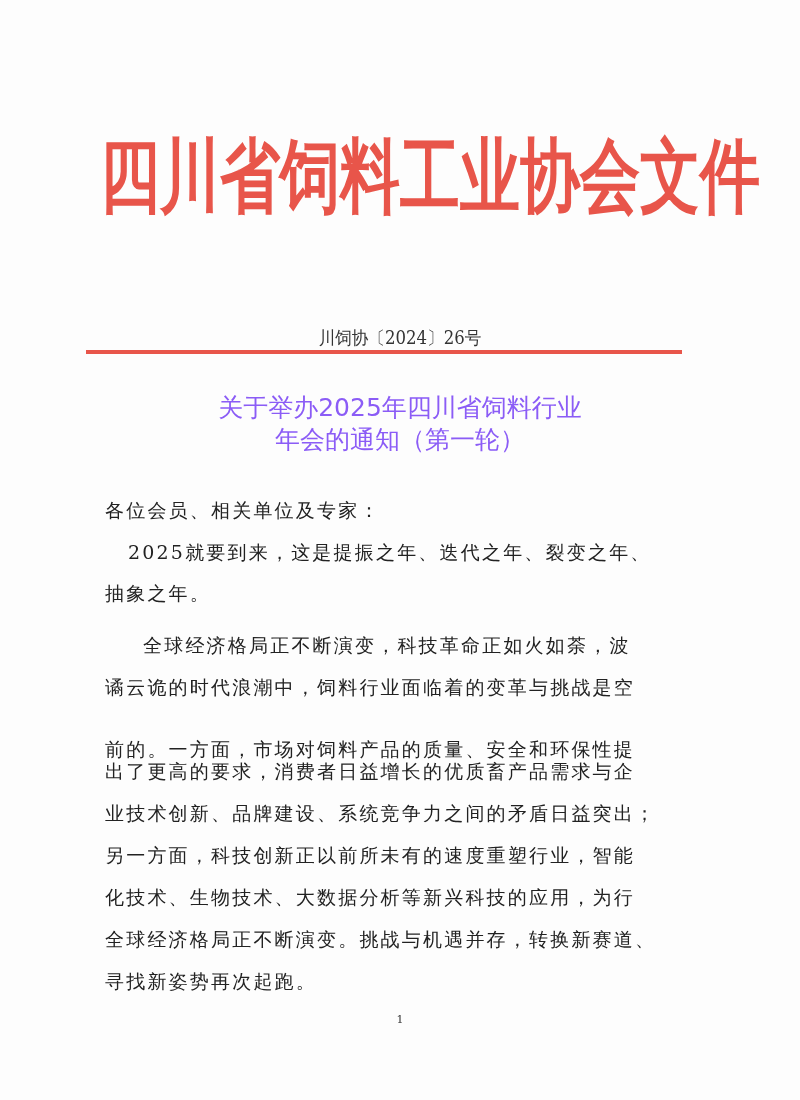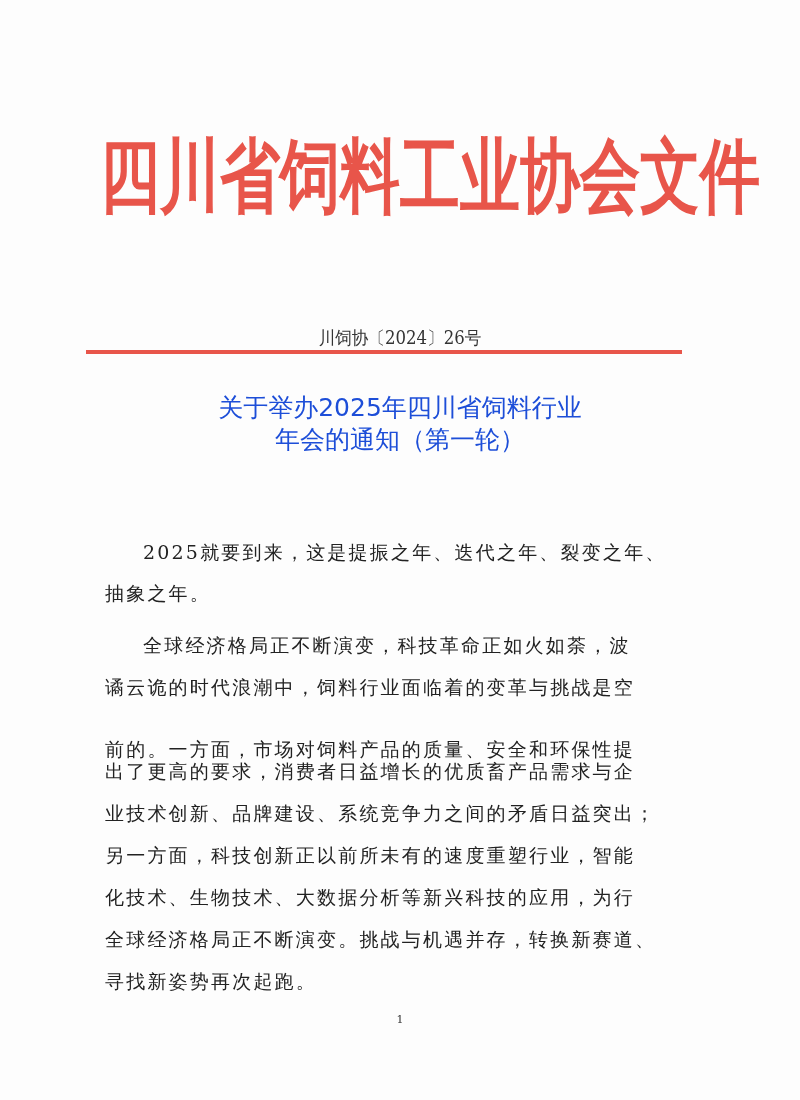--- a/index.html
+++ b/index.html
@@ -14,21 +14,21 @@
     .docnum {
       position: absolute; left: 0; width: 800px; top: 326px; text-align: center;
       font-family: "DejaVu Serif", serif; font-size: 18px; color: #333;
       transform: scaleX(0.92);
     }
     .redline {
       position: absolute; left: 86px; top: 350px; width: 596px; height: 4px; background: #e8554a;
     }
     .title {
       position: absolute; left: 0; width: 800px; text-align: center;
-      font-family: "DejaVu Sans", sans-serif; font-size: 25px; color: #1d4ed8; line-height: 36px;
+      font-family: "DejaVu Sans", sans-serif; font-size: 25px; color: #8b5cf6; line-height: 36px;
     }
     .title1 { top: 390px; }
     .title2 { top: 424px; font-family: Liberation Mono, monospace; }
     .line { position: absolute; left: 105px; font-family: "DejaVu Serif", serif; font-size: 19px; color: #222; letter-spacing: 2.2px; white-space: nowrap; }
     .pagenum {
       position: absolute; left: 0; width: 800px; top: 1013px; text-align: center;
       font-family: "DejaVu Serif", serif; font-size: 11px; color: #333;
     }
   </style>
 </head>
@@ -49,22 +49,23 @@
     <span>文</span>
     <span>件</span>
   </div>
 
   <div class="docnum">川饲协〔2024〕26号</div>
   <div class="redline"></div>
 
   <div class="title title1">关于举办2025年四川省饲料行业</div>
   <div class="title title2">年会的通知（第一轮）</div>
 
+  <div class="line" style="top:498px;">各位会员、相关单位及专家：</div>
 
-  <div class="line" style="top:540px; left:143px;">2025就要到来，这是提振之年、迭代之年、裂变之年、</div>
+  <div class="line" style="top:540px; left:128px;">2025就要到来，这是提振之年、迭代之年、裂变之年、</div>
   <div class="line" style="top:581px;">抽象之年。</div>
 
   <div class="line" style="top:633px; left:143px;">全球经济格局正不断演变，科技革命正如火如荼，波</div>
   <div class="line" style="top:675px;">谲云诡的时代浪潮中，饲料行业面临着的变革与挑战是空</div>
   <div class="line" style="top:737px;">前的。一方面，市场对饲料产品的质量、安全和环保性提</div>
   <div class="line" style="top:759px;">出了更高的要求，消费者日益增长的优质畜产品需求与企</div>
   <div class="line" style="top:843px;">另一方面，科技创新正以前所未有的速度重塑行业，智能</div>
   <div class="line" style="top:801px;">业技术创新、品牌建设、系统竞争力之间的矛盾日益突出；</div>
   <div class="line" style="top:885px;">化技术、生物技术、大数据分析等新兴科技的应用，为行</div>
   <div class="line" style="top:927px;">全球经济格局正不断演变。挑战与机遇并存，转换新赛道、</div>

